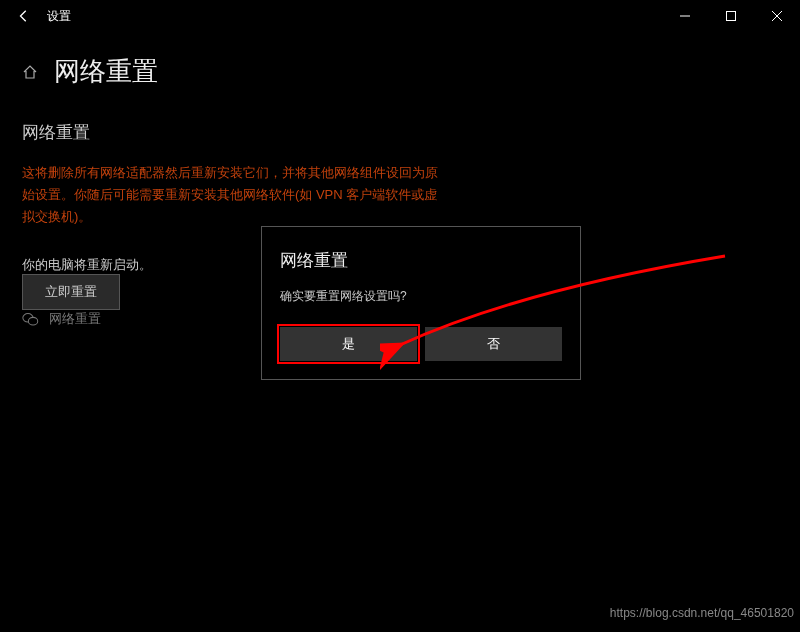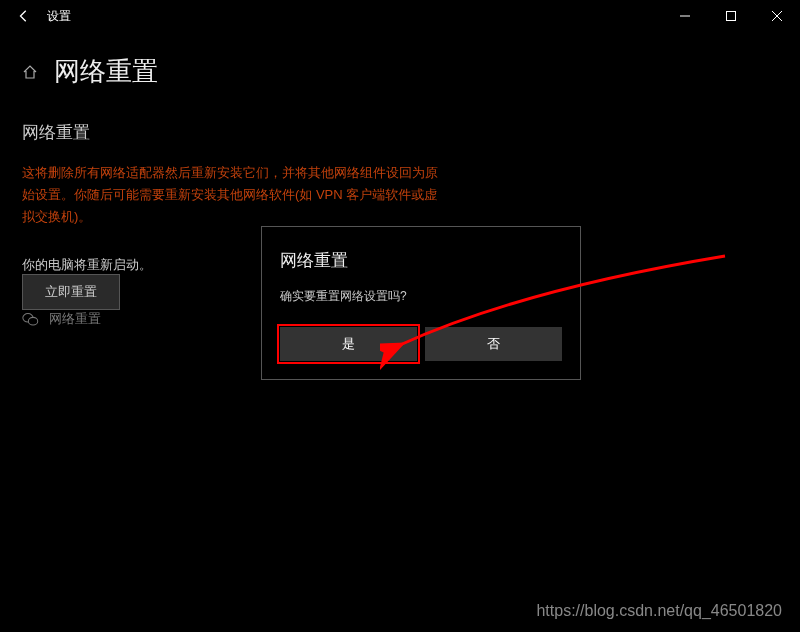--- a/index.html
+++ b/index.html
@@ -129,23 +129,23 @@
       outline-offset: 1px;
     }
     .arrow-svg {
       position: absolute;
       left: 380px;
       top: 250px;
       pointer-events: none;
     }
     .watermark {
       position: absolute;
-      right: 18px;
+      right: 6px;
       bottom: 12px;
-      font-size: 16px;
+      font-size: 12px;
       color: #888;
     }
   </style>
 </head>
 <body>
 
 <div class="titlebar">
   <div class="titlebar-back">
     <svg width="14" height="14" viewBox="0 0 16 16">
         <path d="M10 2 L4 8 L10 14" stroke="#fff" stroke-width="1.5" fill="none"></path>

